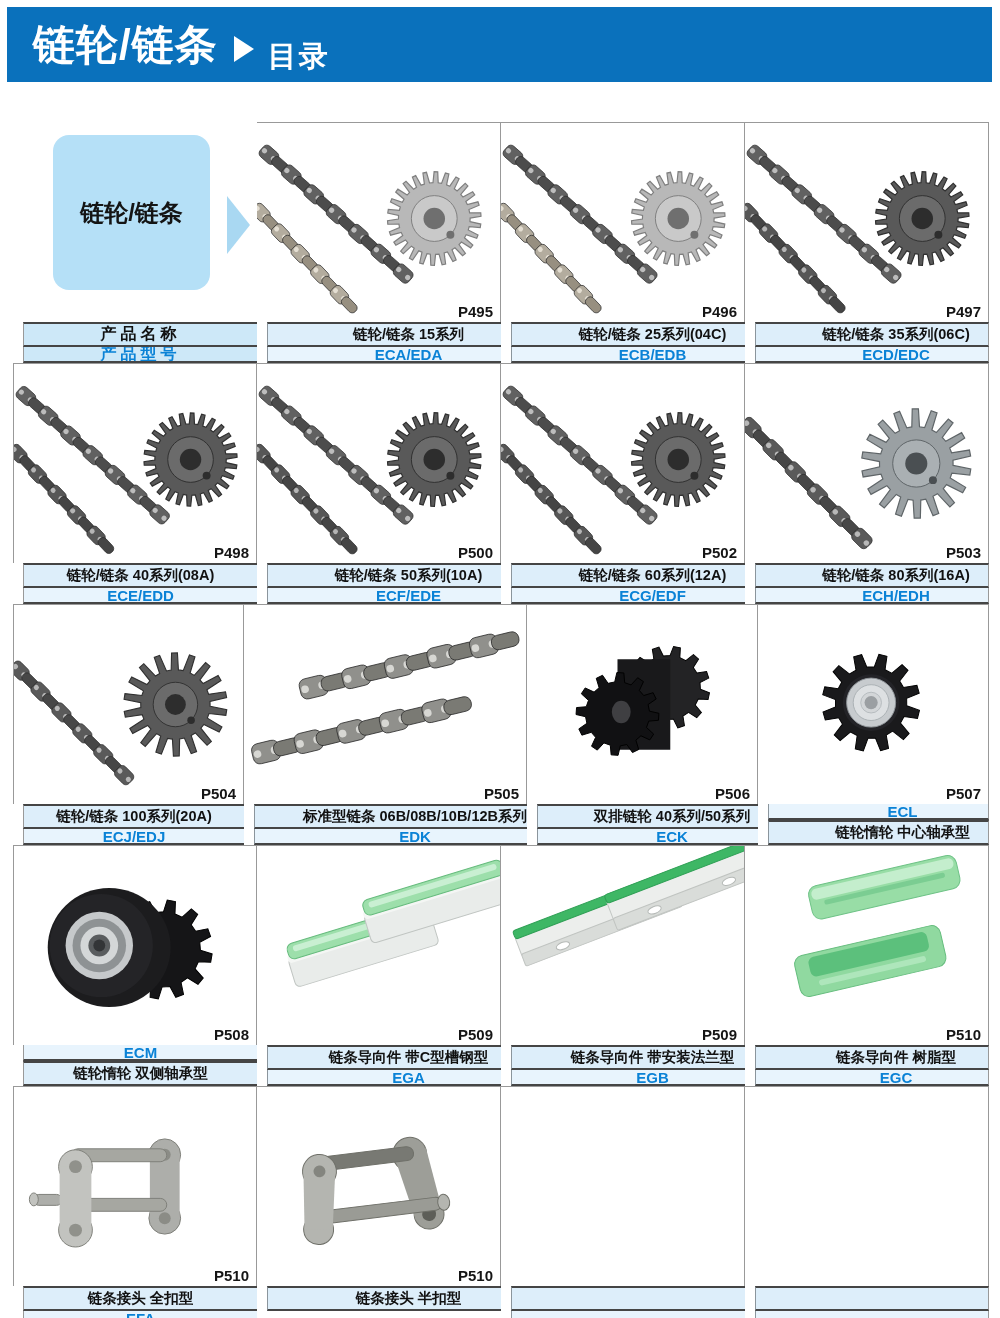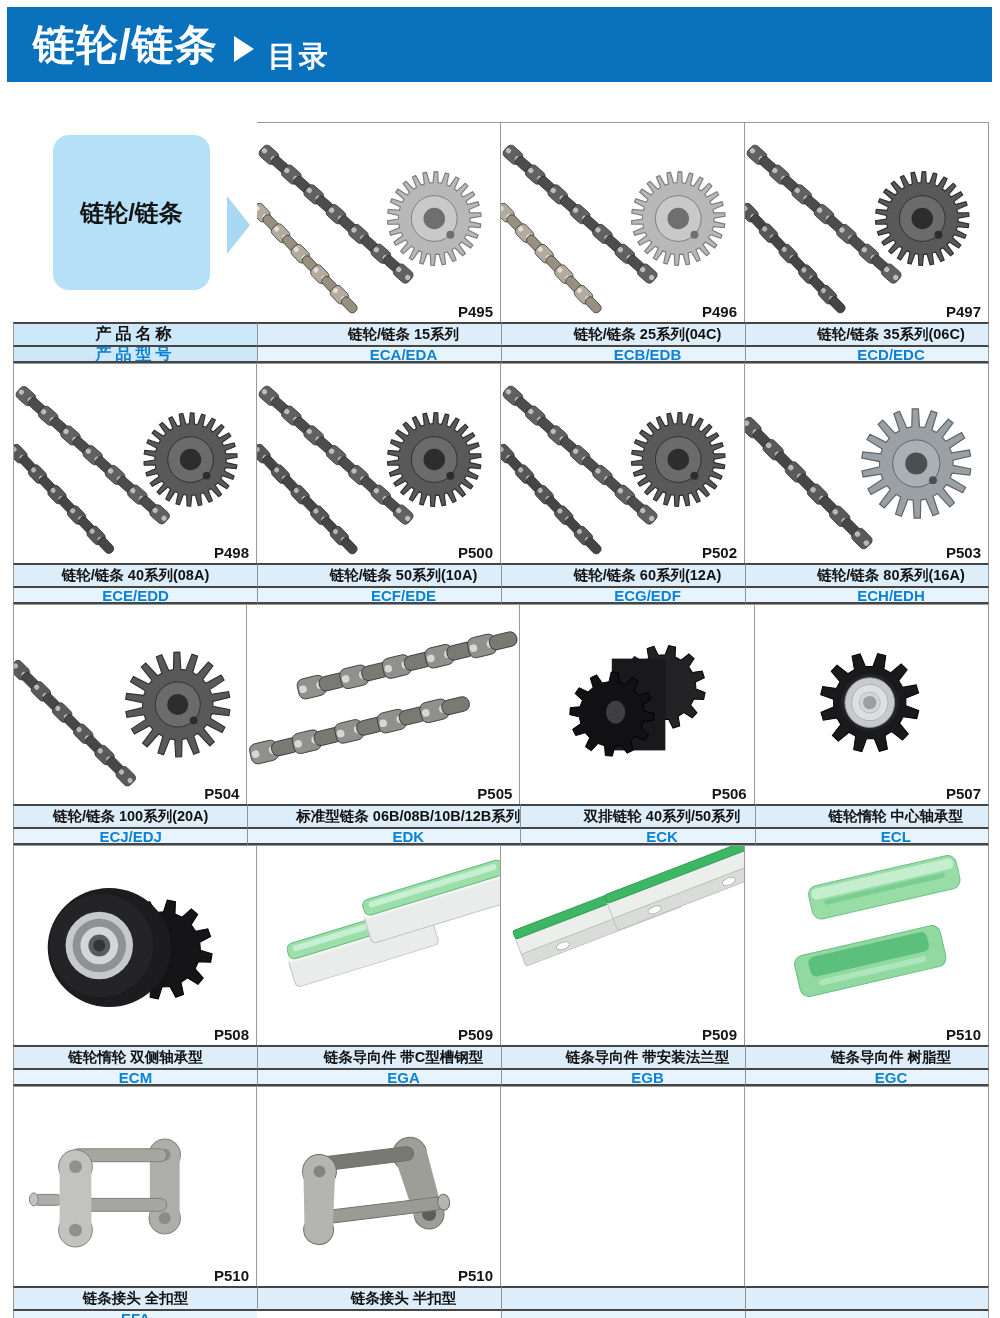--- a/index.html
+++ b/index.html
@@ -43,21 +43,21 @@
   }
   .cell:not(.first) .imgbox{border-left:none;}
   .imgbox.blank{border:none;background:transparent;}
   .imgbox svg{width:100%;height:100%;display:block;}
   .pnum{
     position:absolute;right:7px;bottom:2px;
     font-weight:700;font-size:15px;color:#151515;
   }
   .band{
     height:25px;display:flex;align-items:center;justify-content:center;
-    box-sizing:border-box;overflow:hidden;white-space:nowrap;
+    box-sizing:border-box;overflow:hidden;white-space:nowrap;margin-left:10px;
   }
   .band.name{
     background:#ddeefa;border-top:2.2px solid #454545;border-bottom:2.2px solid #454545;
     font-weight:700;font-size:14.5px;color:#111;
   }
   .band.model{background:#e8f4fd;border-bottom:2.2px solid #454545;height:16px;}
   .band .blue{color:#0a82d6;font-weight:700;font-size:15px;}
   .band.hdr{background:#cde8f8;}
   .band.hdr span{letter-spacing:4px;font-size:16px;}
   .cell:not(.first) .band{border-left:1.3px solid #8b959c;padding-left:48px;}
@@ -686,50 +686,50 @@
               <path d="M157.5,84.1L171.8,85.6L171.8,94.4L157.5,95.9L155.5,103.6L167.1,112.1L162.7,119.7L149.5,113.9L143.9,119.5L149.7,132.7L142.1,137.1L133.6,125.5L125.9,127.5L124.4,141.8L115.6,141.8L114.1,127.5L106.4,125.5L97.9,137.1L90.3,132.7L96.1,119.5L90.5,113.9L77.3,119.7L72.9,112.1L84.5,103.6L82.5,95.9L68.2,94.4L68.2,85.6L82.5,84.1L84.5,76.4L72.9,67.9L77.3,60.3L90.5,66.1L96.1,60.5L90.3,47.3L97.9,42.9L106.4,54.5L114.1,52.5L115.6,38.2L124.4,38.2L125.9,52.5L133.6,54.5L142.1,42.9L149.7,47.3L143.9,60.5L149.5,66.1L162.7,60.3L167.1,67.9L155.5,76.4Z" fill="#1a1a1c" stroke="#000"></path>
             </g>
             <circle cx="120" cy="90" r="30" fill="#232327"></circle>
             <circle cx="120" cy="90" r="26" fill="#c7cbce" stroke="#8e9498"></circle>
             <circle cx="120" cy="90" r="19" fill="#dde0e2" stroke="#a9afb3"></circle>
             <circle cx="120" cy="90" r="11" fill="#d3d6d8" stroke="#b5babd"></circle>
             <circle cx="120" cy="90" r="7" fill="#9b9fa2"></circle>
           </svg>
           <span class="pnum">P507</span>
         </div>
+        <div class="band model">
+          <span class="blue">ECL</span>
+        </div>
         <div class="band name">
           <span>链轮惰轮  中心轴承型</span>
-        </div>
-        <div class="band model">
-          <span class="blue">ECL</span>
         </div>
       </div>
     </div>
     <div class="row">
       <div class="cell first">
         <div class="imgbox">
           <svg viewBox="0 0 244 184">
             <g transform="rotate(10 150 96)">
               <path d="M187.5,90.1L199.8,91.8L199.8,100.2L187.5,101.9L185.5,109.6L195.2,117.3L191.1,124.5L179.5,119.9L173.9,125.5L178.5,137.1L171.3,141.2L163.6,131.5L155.9,133.5L154.2,145.8L145.8,145.8L144.1,133.5L136.4,131.5L128.7,141.2L121.5,137.1L126.1,125.5L120.5,119.9L108.9,124.5L104.8,117.3L114.5,109.6L112.5,101.9L100.2,100.2L100.2,91.8L112.5,90.1L114.5,82.4L104.8,74.7L108.9,67.5L120.5,72.1L126.1,66.5L121.5,54.9L128.7,50.8L136.4,60.5L144.1,58.5L145.8,46.2L154.2,46.2L155.9,58.5L163.6,60.5L171.3,50.8L178.5,54.9L173.9,66.5L179.5,72.1L191.1,67.5L195.2,74.7L185.5,82.4Z" fill="#151517" stroke="#000"></path>
             </g>
             <ellipse cx="96" cy="94" rx="62" ry="60" fill="#1c1c1e"></ellipse>
             <ellipse cx="88" cy="92" rx="52" ry="52" fill="#242427"></ellipse>
             <circle cx="86" cy="92" r="34" fill="#c6c9cb"></circle>
             <circle cx="86" cy="92" r="27" fill="#8e9294"></circle>
             <circle cx="86" cy="92" r="19" fill="#d4d7d8"></circle>
             <circle cx="86" cy="92" r="11" fill="#5a5d5f"></circle>
             <circle cx="86" cy="92" r="6" fill="#333537"></circle>
           </svg>
           <span class="pnum">P508</span>
         </div>
+        <div class="band model">
+          <span class="blue">ECM</span>
+        </div>
         <div class="band name">
           <span>链轮惰轮  双侧轴承型</span>
-        </div>
-        <div class="band model">
-          <span class="blue">ECM</span>
         </div>
       </div>
       <div class="cell">
         <div class="imgbox">
           <svg viewBox="0 0 244 184">
             <g transform="translate(28,96) rotate(-17)">
               <rect x="0" y="10" width="150" height="30" rx="5" fill="#e9ecea" stroke="#c0c5c2"></rect>
               <rect x="0" y="6" width="150" height="9" rx="4" fill="#f4f6f4"></rect>
               <rect x="2" y="-4" width="146" height="16" rx="6" fill="#9ddfab" stroke="#66bb7d"></rect>
               <rect x="8" y="-1" width="134" height="6" rx="3" fill="#c9efd2"></rect>

